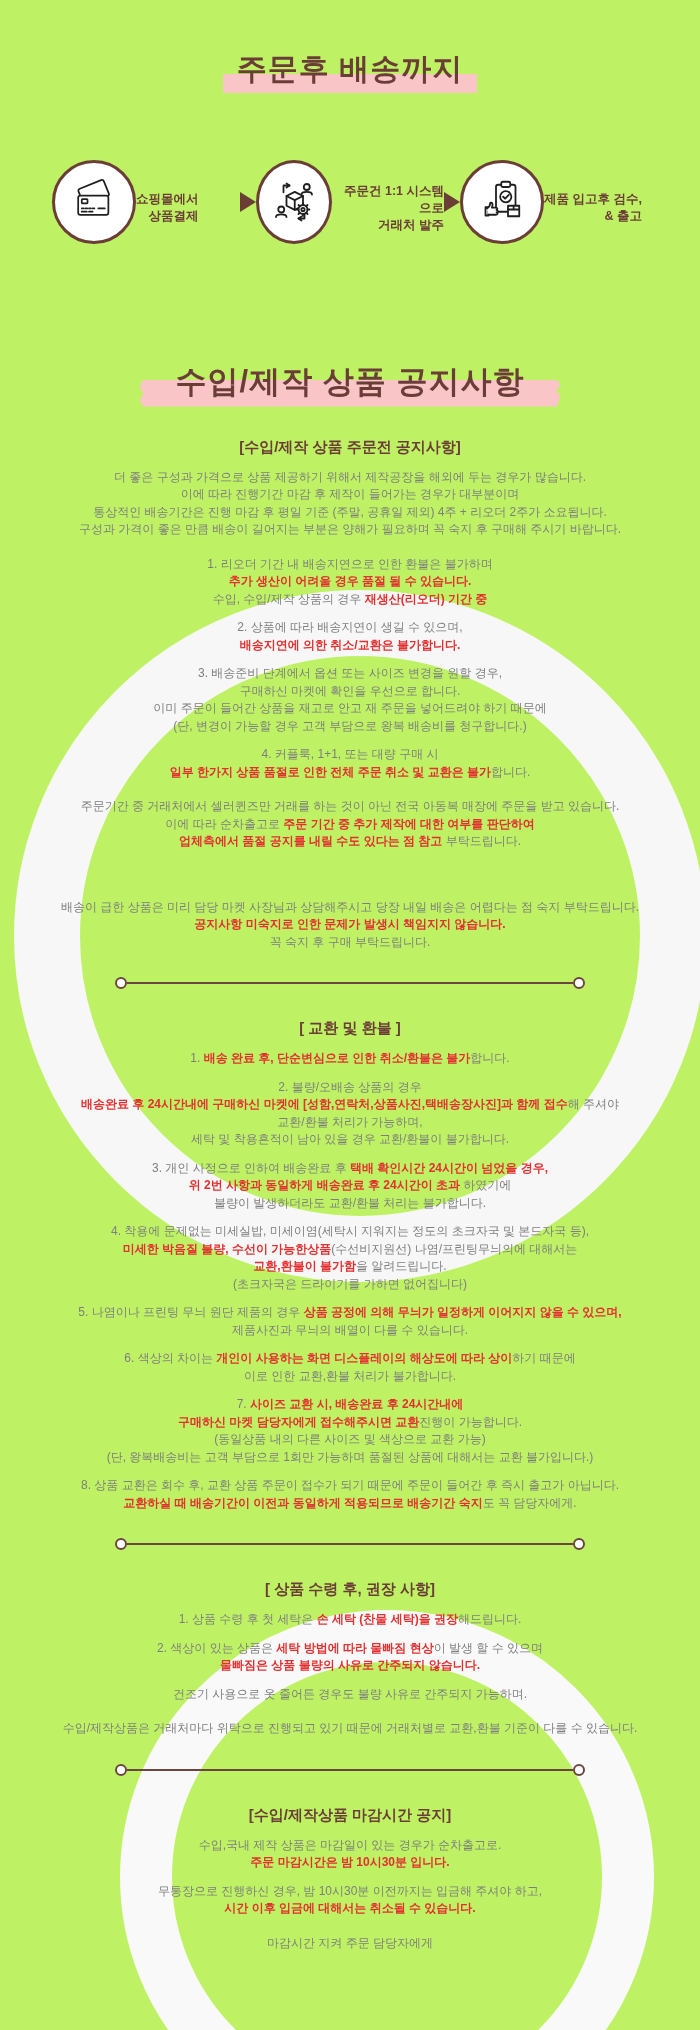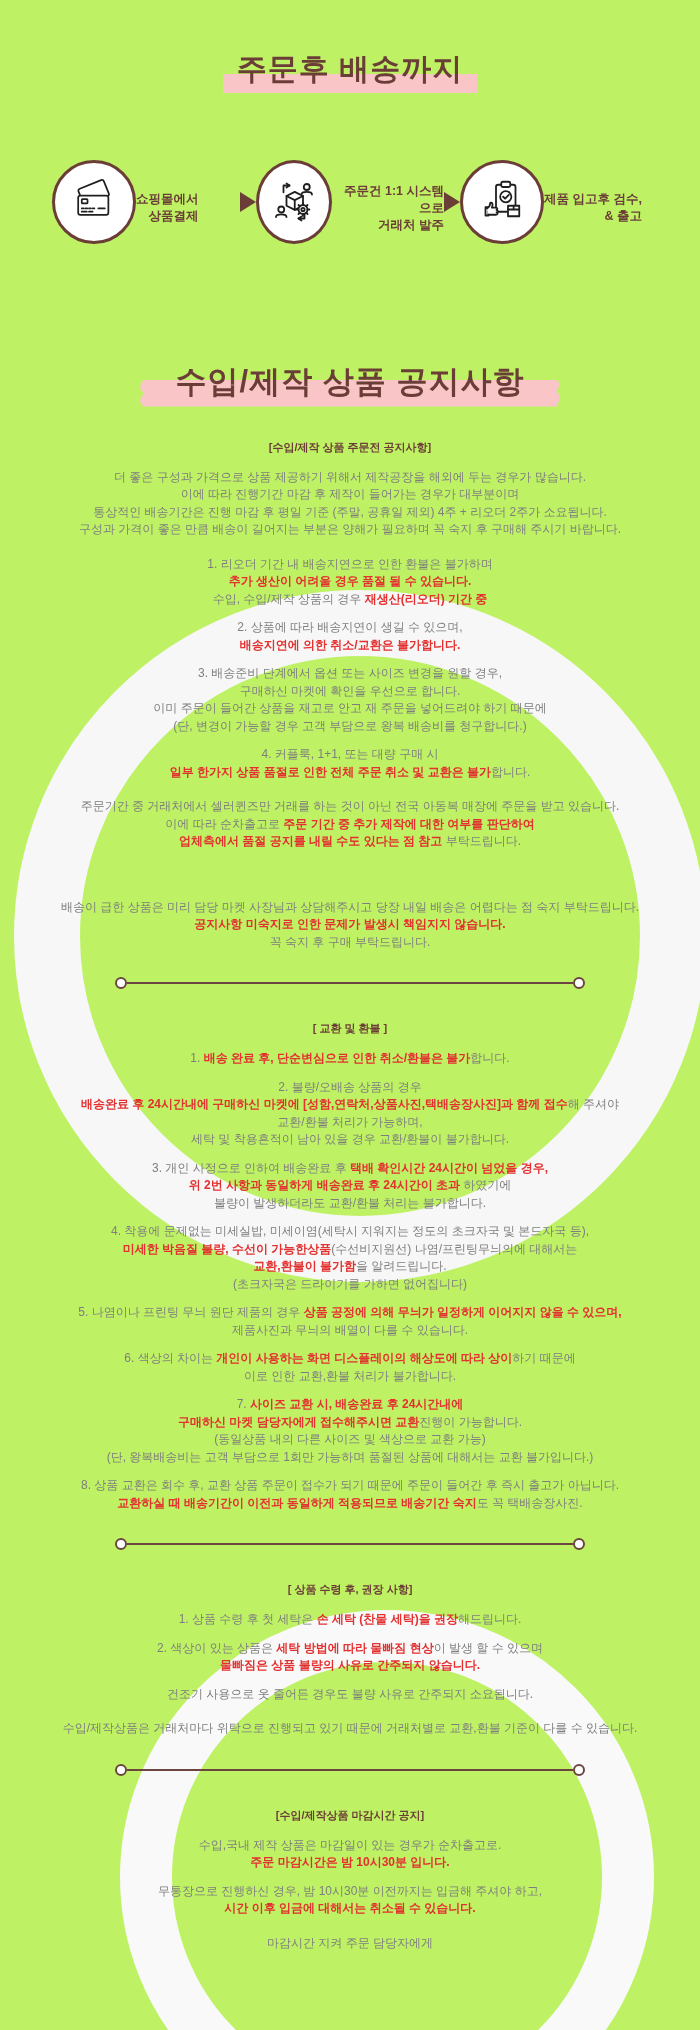--- a/index.html
+++ b/index.html
@@ -30,21 +30,21 @@
 
   
   .title2{position:relative;display:inline-block;margin:118px auto 0;
           font-size:31px;font-weight:800;color:#6b3d37;letter-spacing:1px;line-height:1.3;}
   .band{position:absolute;left:-36px;right:-36px;top:18px;height:27px;background:#f9c5c7;z-index:0;
         clip-path:polygon(0.9% 0,99.1% 0,100% 18%,99.1% 42%,100% 64%,99.2% 100%,0.8% 100%,0 78%,0.9% 52%,0 28%);}
   .t2{position:relative;z-index:1;}
 
   
   .notice{margin-top:36px;padding-bottom:70px;}
-  .nheading{font-size:11px;font-weight:700;color:#6b3d37;line-height:18px;margin:0 0 13px;}
+  .nheading{font-size:15px;font-weight:700;color:#6b3d37;line-height:18px;margin:0 0 13px;}
   .nblock{margin:0 0 11px;}
   .nblock.lg{margin-top:17px;}
   .nblock.xl{margin-top:48px;}
   .nline{font-size:12px;line-height:17.5px;color:#7e7e7e;white-space:nowrap;}
   .seg-g{color:#7e7e7e;}
   .seg-r{color:#e33030;font-weight:700;}
 
   .divider{width:470px;margin:26px auto 30px;display:flex;align-items:center;}
   .divider .dot{width:8px;height:8px;border:2.4px solid #6d4540;border-radius:50%;background:#fff;flex:0 0 auto;}
   .divider .rule{flex:1;height:2.4px;background:#6d4540;}
@@ -194,37 +194,37 @@
           <div class="nline"><span class="seg-g">이로 인한 교환,환불 처리가 불가합니다.</span></div>
         </div>
         <div class="nblock">
           <div class="nline"><span class="seg-g">7. </span><span class="seg-r">사이즈 교환 시, 배송완료 후 24시간내에</span></div>
           <div class="nline"><span class="seg-r">구매하신 마켓 담당자에게 접수해주시면 교환</span><span class="seg-g">진행이 가능합니다.</span></div>
           <div class="nline"><span class="seg-g">(동일상품 내의 다른 사이즈 및 색상으로 교환 가능)</span></div>
           <div class="nline"><span class="seg-g">(단, 왕복배송비는 고객 부담으로 1회만 가능하며 품절된 상품에 대해서는 교환 불가입니다.)</span></div>
         </div>
         <div class="nblock">
           <div class="nline"><span class="seg-g">8. 상품 교환은 회수 후, 교환 상품 주문이 접수가 되기 때문에 주문이 들어간 후 즉시 출고가 아닙니다.</span></div>
-          <div class="nline"><span class="seg-r">교환하실 때 배송기간이 이전과 동일하게 적용되므로 배송기간 숙지</span><span class="seg-g">도 꼭 택배송장사진.</span></div>
+          <div class="nline"><span class="seg-r">교환하실 때 배송기간이 이전과 동일하게 적용되므로 배송기간 숙지</span><span class="seg-g">도 꼭 담당자에게.</span></div>
         </div>
         <div class="divider">
           <span class="dot"></span>
           <span class="rule"></span>
           <span class="dot"></span>
         </div>
         <div class="nheading">[ 상품 수령 후, 권장 사항]</div>
         <div class="nblock">
           <div class="nline"><span class="seg-g">1. 상품 수령 후 첫 세탁은 </span><span class="seg-r">손 세탁 (찬물 세탁)을 권장</span><span class="seg-g">해드립니다.</span></div>
         </div>
         <div class="nblock">
           <div class="nline"><span class="seg-g">2. 색상이 있는 상품은 </span><span class="seg-r">세탁 방법에 따라 물빠짐 현상</span><span class="seg-g">이 발생 할 수 있으며</span></div>
           <div class="nline"><span class="seg-r">물빠짐은 상품 불량의 사유로 간주되지 않습니다.</span></div>
         </div>
         <div class="nblock">
-          <div class="nline"><span class="seg-g">건조기 사용으로 옷 줄어든 경우도 불량 사유로 간주되지 소요됩니다.</span></div>
+          <div class="nline"><span class="seg-g">건조기 사용으로 옷 줄어든 경우도 불량 사유로 간주되지 가능하며.</span></div>
         </div>
         <div class="nblock lg">
           <div class="nline"><span class="seg-g">수입/제작상품은 거래처마다 위탁으로 진행되고 있기 때문에 거래처별로 교환,환불 기준이 다를 수 있습니다.</span></div>
         </div>
         <div class="divider">
           <span class="dot"></span>
           <span class="rule"></span>
           <span class="dot"></span>
         </div>
         <div class="nheading">[수입/제작상품 마감시간 공지]</div>

